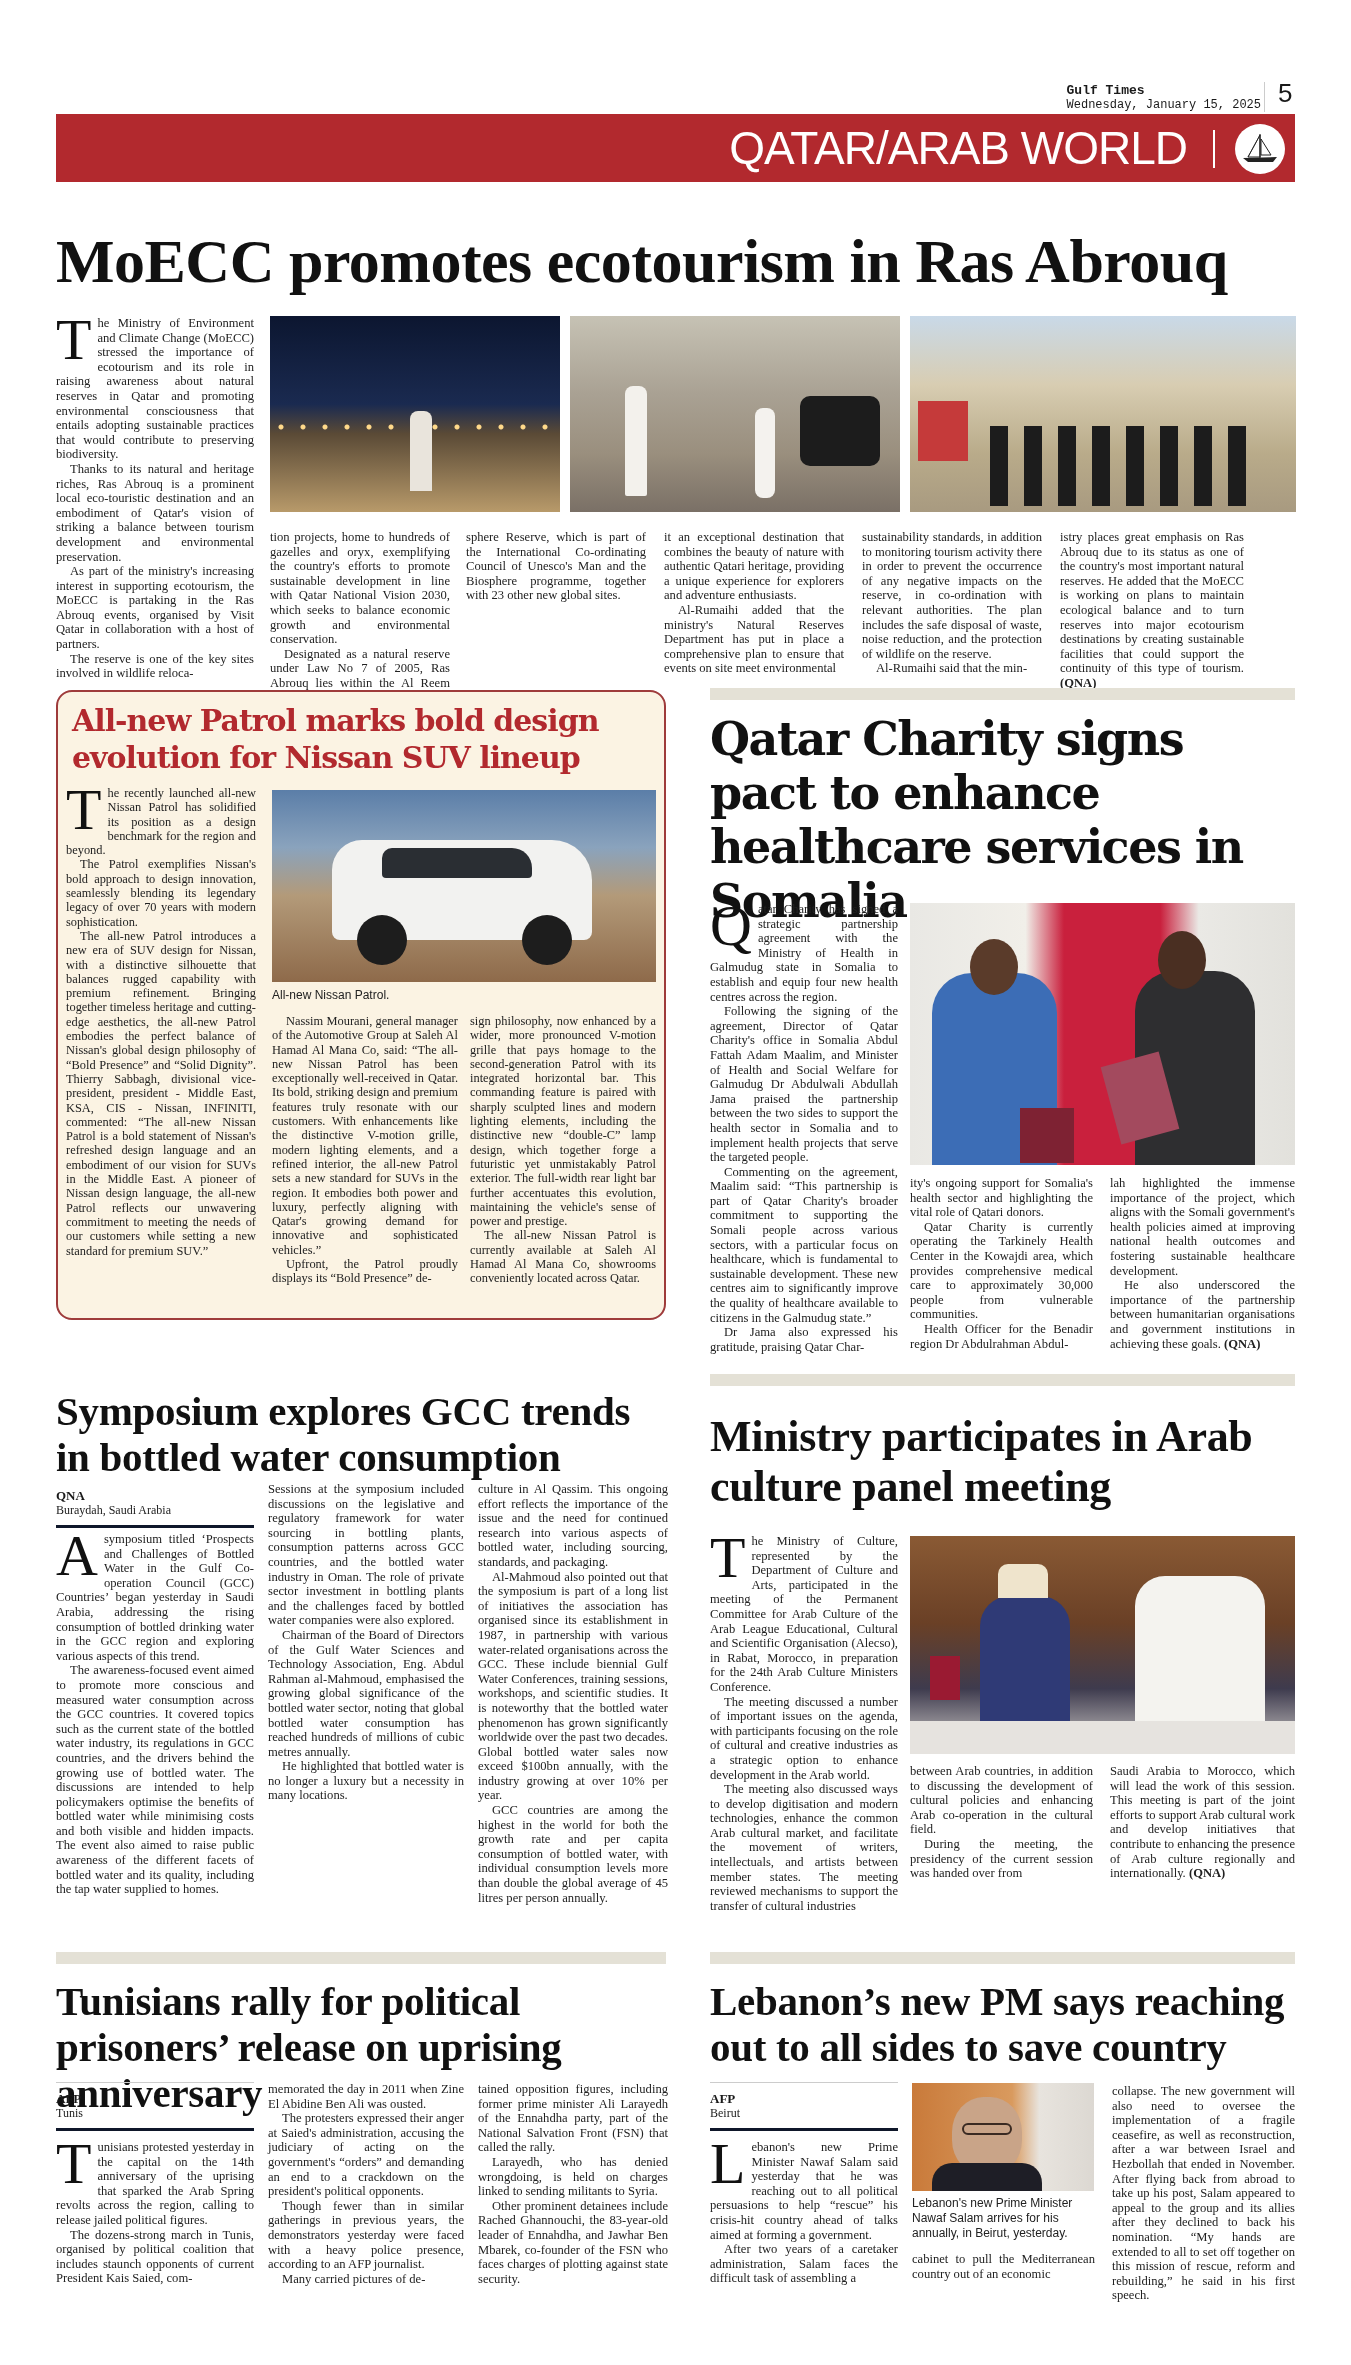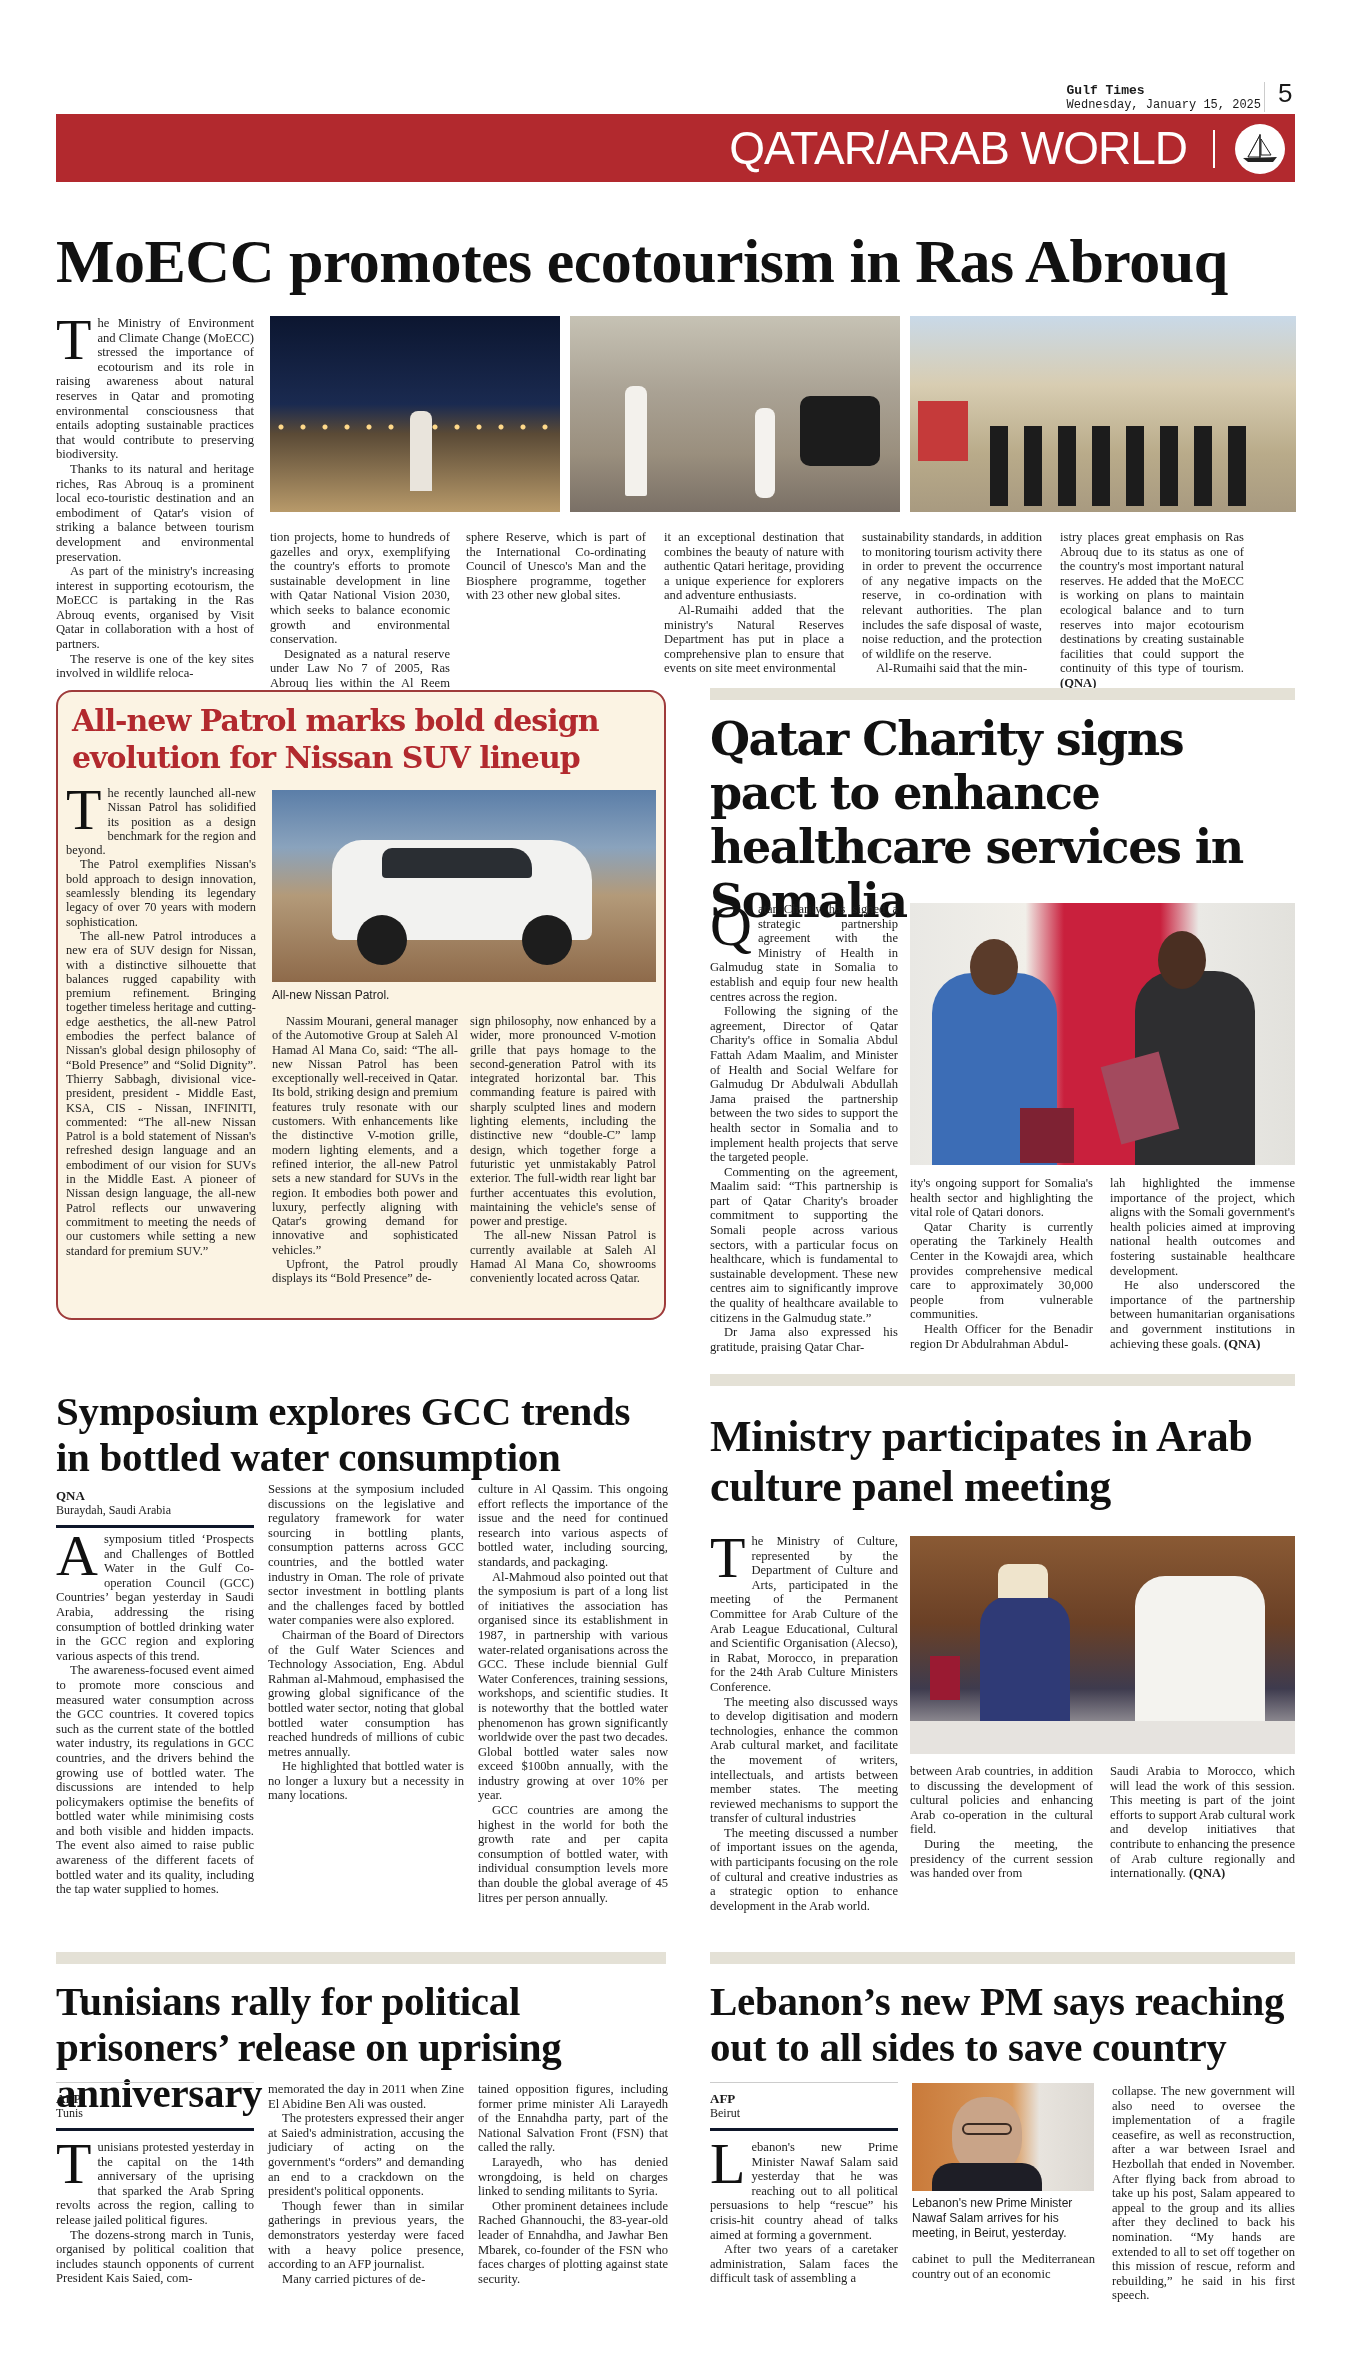--- a/index.html
+++ b/index.html
@@ -167,22 +167,22 @@
 <div class="col" style="left:478px;top:1482px;width:190px">
   <p class="first">culture in Al Qassim. This ongoing effort reflects the importance of the issue and the need for continued research into various aspects of bottled water, including sourcing, standards, and packaging.</p>
   <p>Al-Mahmoud also pointed out that the symposium is part of a long list of initiatives the association has organised since its establishment in 1987, in partnership with various water-related organisations across the GCC. These include biennial Gulf Water Conferences, training sessions, workshops, and scientific studies. It is noteworthy that the bottled water phenomenon has grown significantly worldwide over the past two decades. Global bottled water sales now exceed $100bn annually, with the industry growing at over 10% per year.</p>
   <p>GCC countries are among the highest in the world for both the growth rate and per capita consumption of bottled water, with individual consumption levels more than double the global average of 45 litres per person annually.</p>
 </div>
 
 <div class="grey-bar" style="left:710px;top:1374px;width:585px"></div>
 <h2 class="abs h-light" style="left:710px;top:1412px;width:590px;font-size:44px;line-height:50px">Ministry participates in Arab culture panel meeting</h2>
 <div class="col" style="left:710px;top:1534px;width:188px">
   <p class="first"><span class="drop">T</span><span>he Ministry of Culture, represented by the Department of Culture and Arts, participated in the meeting of the Permanent Committee for Arab Culture of the Arab League Educational, Cultural and Scientific Organisation (Alecso), in Rabat, Morocco, in preparation for the 24th Arab Culture Ministers Conference.</span></p>
+  <p>The meeting discussed a number of important issues on the agenda, with participants focusing on the role of cultural and creative industries as a strategic option to enhance development in the Arab world.</p>
   <p>The meeting also discussed ways to develop digitisation and modern technologies, enhance the common Arab cultural market, and facilitate the movement of writers, intellectuals, and artists between member states. The meeting reviewed mechanisms to support the transfer of cultural industries</p>
-  <p>The meeting discussed a number of important issues on the agenda, with participants focusing on the role of cultural and creative industries as a strategic option to enhance development in the Arab world.</p>
 </div>
 <div class="photo" style="left:910px;top:1536px;width:385px;height:218px;background:linear-gradient(180deg,#8a5a34 0%,#6a4026 40%,#3e3b4e 70%,#d7d3cf 100%)">
   <div class="abs" style="left:70px;top:60px;width:90px;height:130px;background:#2f3a76;border-radius:30px 30px 0 0"></div>
   <div class="abs" style="left:88px;top:28px;width:50px;height:34px;background:#efe4cc;border-radius:10px 10px 0 0"></div>
   <div class="abs" style="left:225px;top:40px;width:130px;height:178px;background:#f4f3ef;border-radius:30px 30px 0 0"></div>
   <div class="abs" style="left:20px;top:120px;width:30px;height:44px;background:#9a1a32"></div>
   <div class="abs" style="left:0;top:185px;width:385px;height:33px;background:#e6e3df"></div>
 </div>
 <div class="col" style="left:910px;top:1764px;width:183px">
   <p class="first">between Arab countries, in addition to discussing the development of cultural policies and enhancing Arab co-operation in the cultural field.</p>
@@ -222,19 +222,19 @@
 </div>
 <div class="col" style="left:710px;top:2140px;width:188px">
   <p class="first"><span class="drop">L</span><span>ebanon's new Prime Minister Nawaf Salam said yesterday that he was reaching out to all political persuasions to help “rescue” his crisis-hit country ahead of talks aimed at forming a government.</span></p>
   <p>After two years of a caretaker administration, Salam faces the difficult task of assembling a</p>
 </div>
 <div class="photo" style="left:912px;top:2083px;width:182px;height:108px;background:linear-gradient(90deg,#c97a3a 0%,#d99a5e 55%,#e8e4de 70%,#dcd8d2 100%)">
   <div class="abs" style="left:40px;top:14px;width:70px;height:78px;background:#c9a488;border-radius:45%"></div>
   <div class="abs" style="left:50px;top:40px;width:50px;height:12px;border:2px solid #3a2a22;border-radius:6px"></div>
   <div class="abs" style="left:20px;top:80px;width:110px;height:28px;background:#1e1e26;border-radius:20px 20px 0 0"></div>
 </div>
-<div class="caption" style="left:912px;top:2196px;width:184px">Lebanon's new Prime Minister Nawaf Salam arrives for his meeting, in Beirut, yesterday.</div>
+<div class="caption" style="left:912px;top:2196px;width:184px">Lebanon's new Prime Minister Nawaf Salam arrives for his annually, in Beirut, yesterday.</div>
 <div class="col" style="left:912px;top:2252px;width:183px">
   <p class="first">cabinet to pull the Mediterranean country out of an economic</p>
 </div>
 <div class="col" style="left:1112px;top:2084px;width:183px">
   <p class="first">collapse. The new government will also need to oversee the implementation of a fragile ceasefire, as well as reconstruction, after a war between Israel and Hezbollah that ended in November. After flying back from abroad to take up his post, Salam appeared to appeal to the group and its allies after they declined to back his nomination. “My hands are extended to all to set off together on this mission of rescue, reform and rebuilding,” he said in his first speech.</p>
 </div>
 
 </body></html>

